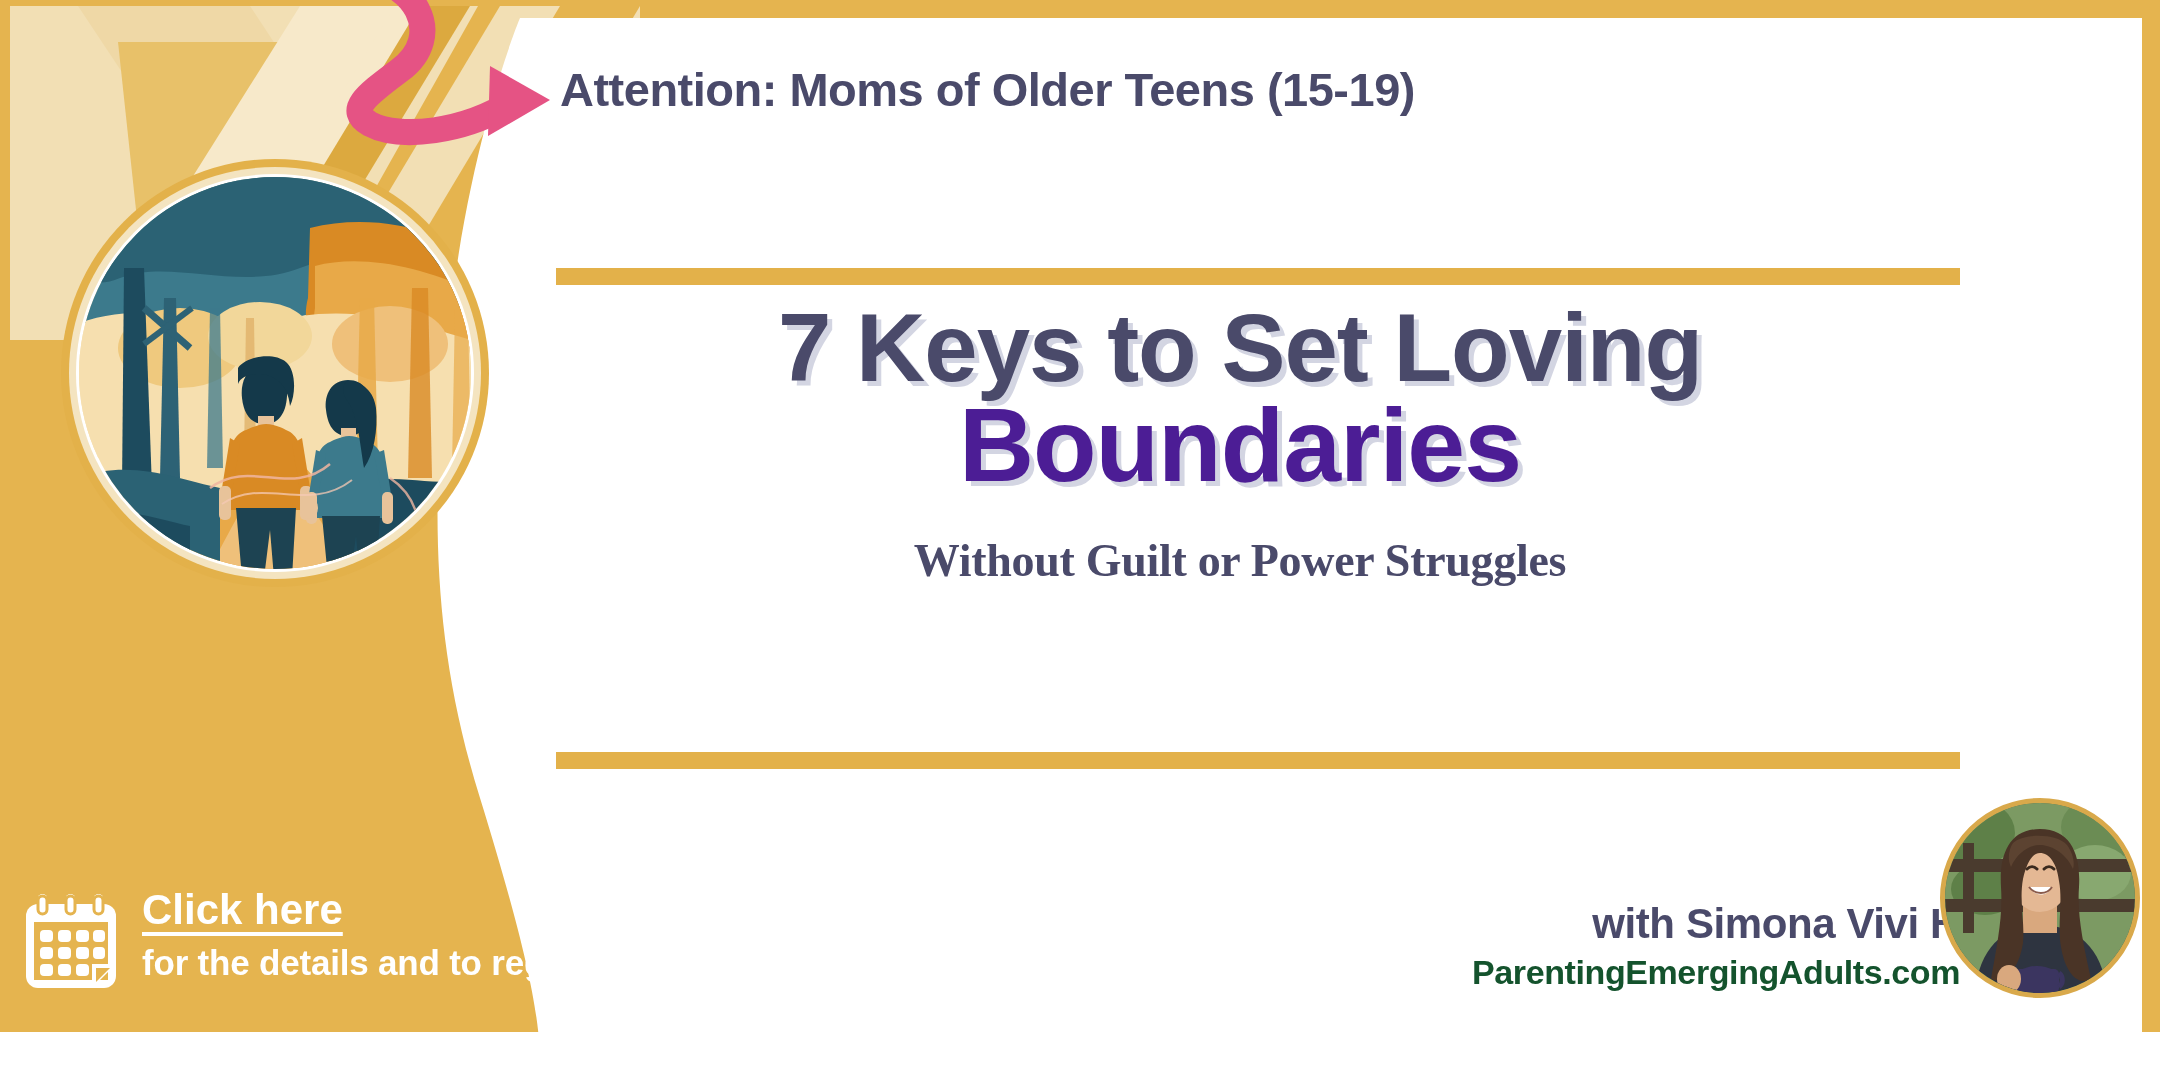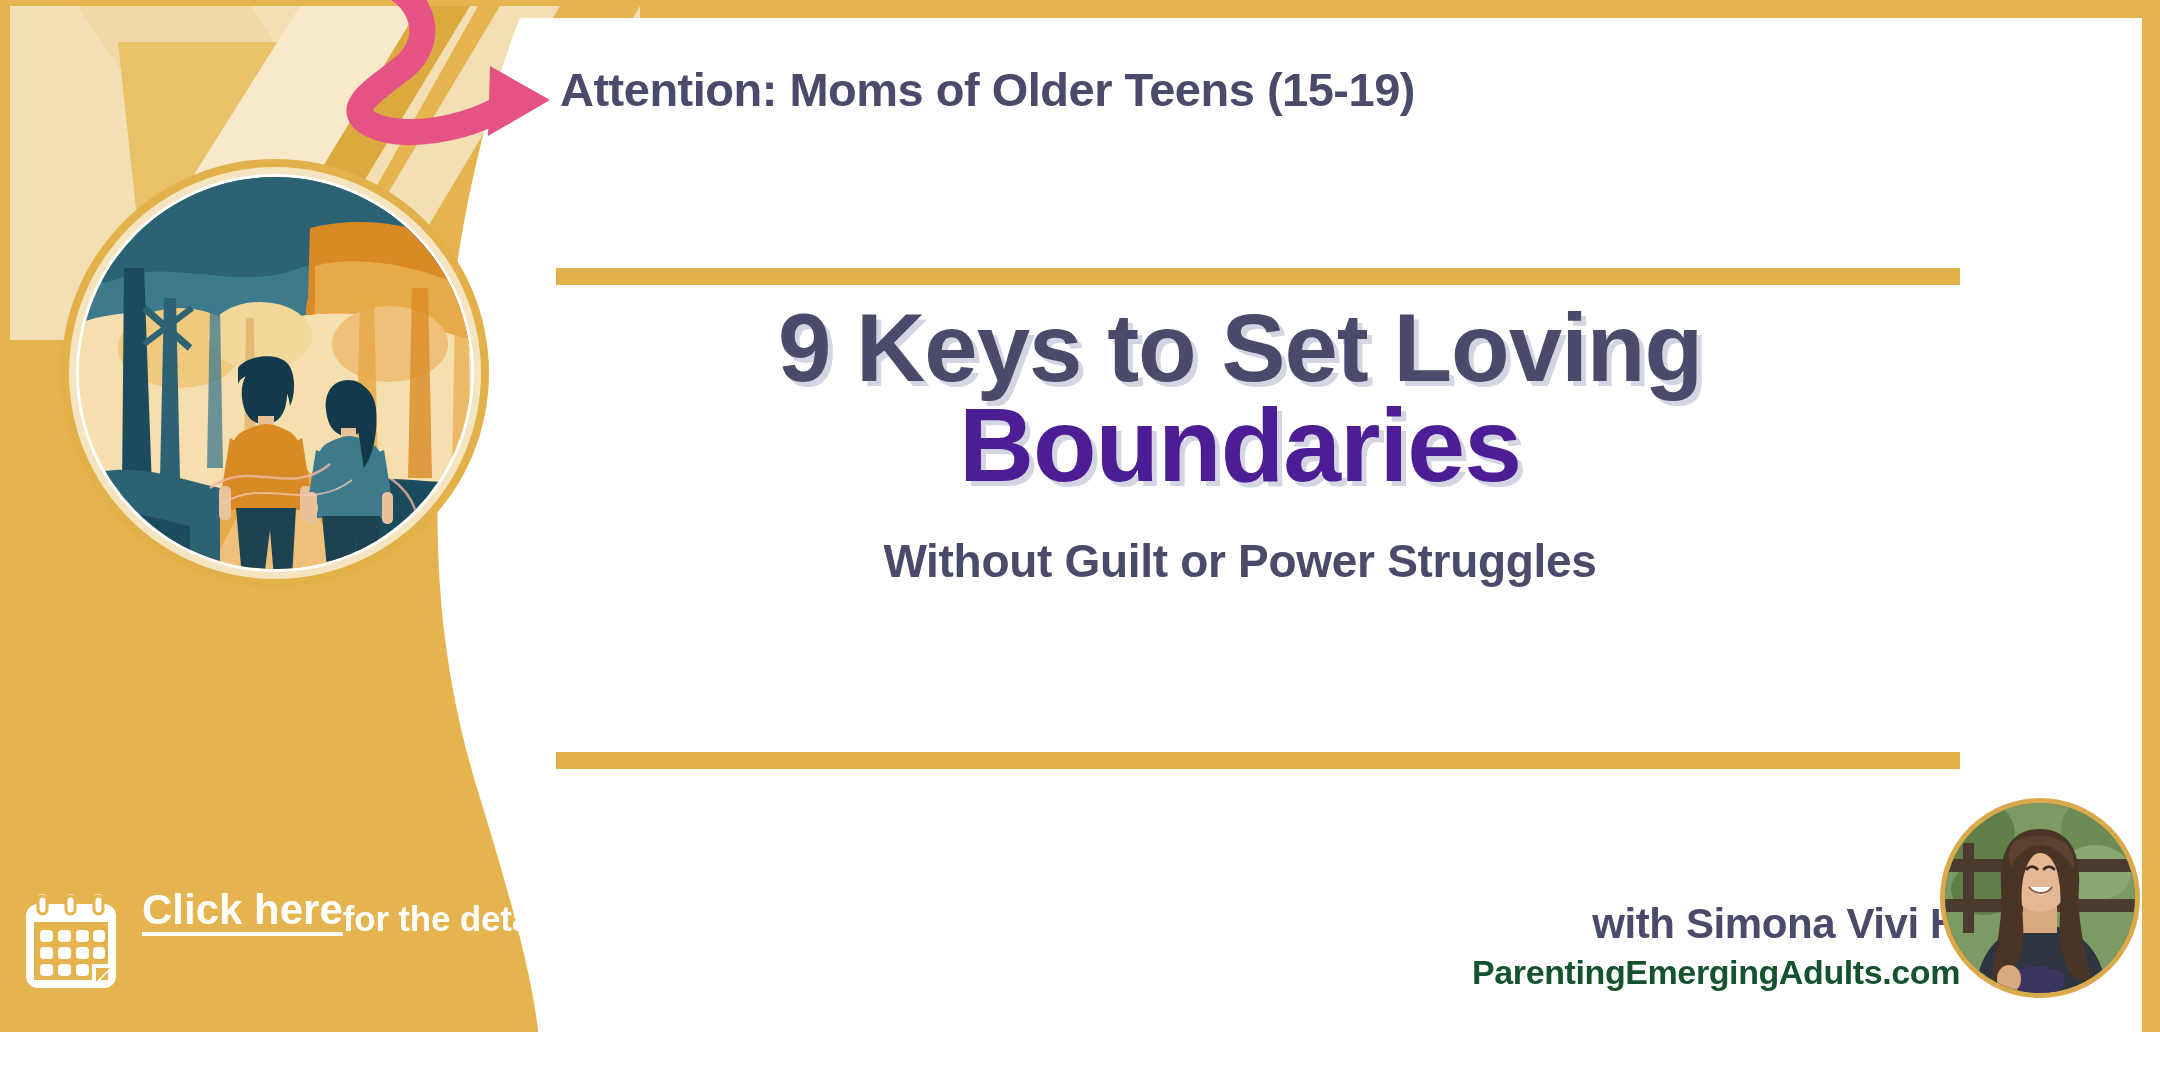--- a/index.html
+++ b/index.html
@@ -42,38 +42,38 @@
     font-size:96px;font-weight:bold;color:#4A4A6A;line-height:1.0;
     letter-spacing:-1px;text-shadow:5px 5px 0 rgba(140,145,180,.38);
   }
   .t-line2{
     font-size:104px;font-weight:bold;color:#4c1d95;line-height:1.02;
     letter-spacing:-1px;text-shadow:5px 5px 0 rgba(150,155,185,.42);
     margin-top:-4px;
   }
   .t-sub{
     font-size:46px;font-weight:bold;color:#4A4A6A;
-    letter-spacing:-.3px;margin-top:36px;
+    letter-spacing:-.3px;margin-top:36px;font-family:Liberation Serif, serif;
   }
 
   .free-line{position:absolute;left:560px;top:774px;white-space:nowrap;}
   .free-word{
     font-size:49px;font-weight:bold;color:#E8547F;
     text-shadow:3px 3px 0 rgba(240,190,205,.85);
     letter-spacing:-.5px;
   }
   .free-rest{
     font-size:49px;font-weight:bold;color:#4A4A6A;
     letter-spacing:-1px;margin-left:14px;
   }
 
   
   .cta{position:absolute;left:22px;bottom:40px;display:flex;align-items:flex-start;gap:22px;}
   .cal-icon{width:98px;height:100px;flex:0 0 auto;margin-top:4px;}
-  .cta-text{display:flex;flex-direction:row;}
+  .cta-text{display:flex;flex-direction:column;}
   .cta-main{
     font-size:42px;font-weight:bold;color:#ffffff;
     text-decoration:underline;text-underline-offset:8px;
     text-decoration-thickness:4px;line-height:1.05;
   }
   .cta-sub{font-size:35px;font-weight:bold;color:#ffffff;margin-top:11px;letter-spacing:-.2px;}
 
   
   .author{position:absolute;right:200px;bottom:40px;text-align:right;}
   .author-name{font-size:42px;font-weight:bold;color:#4A4A6A;letter-spacing:-.4px;line-height:1.15;}
@@ -199,21 +199,21 @@
         <path d="M176 418 L150 430 L236 430 L232 418 Z" fill="#D98A24" opacity=".45"></path>
       </g>
     </svg>
   </div>
 
   <div class="attn">Attention: Moms of Older Teens (15-19)</div>
 
   <div class="divider" id="div-1"></div>
 
   <div class="title-block">
-    <div class="t-line1">9 Keys to Set Loving</div>
+    <div class="t-line1">7 Keys to Set Loving</div>
     <div class="t-line2">Boundaries</div>
     <div class="t-sub">Without Guilt or Power Struggles</div>
   </div>
 
   <div class="divider" id="div-2"></div>
 
 
   <div class="cta">
     <div class="cal-icon">
       <svg width="98" height="100" viewBox="0 0 98 100">

